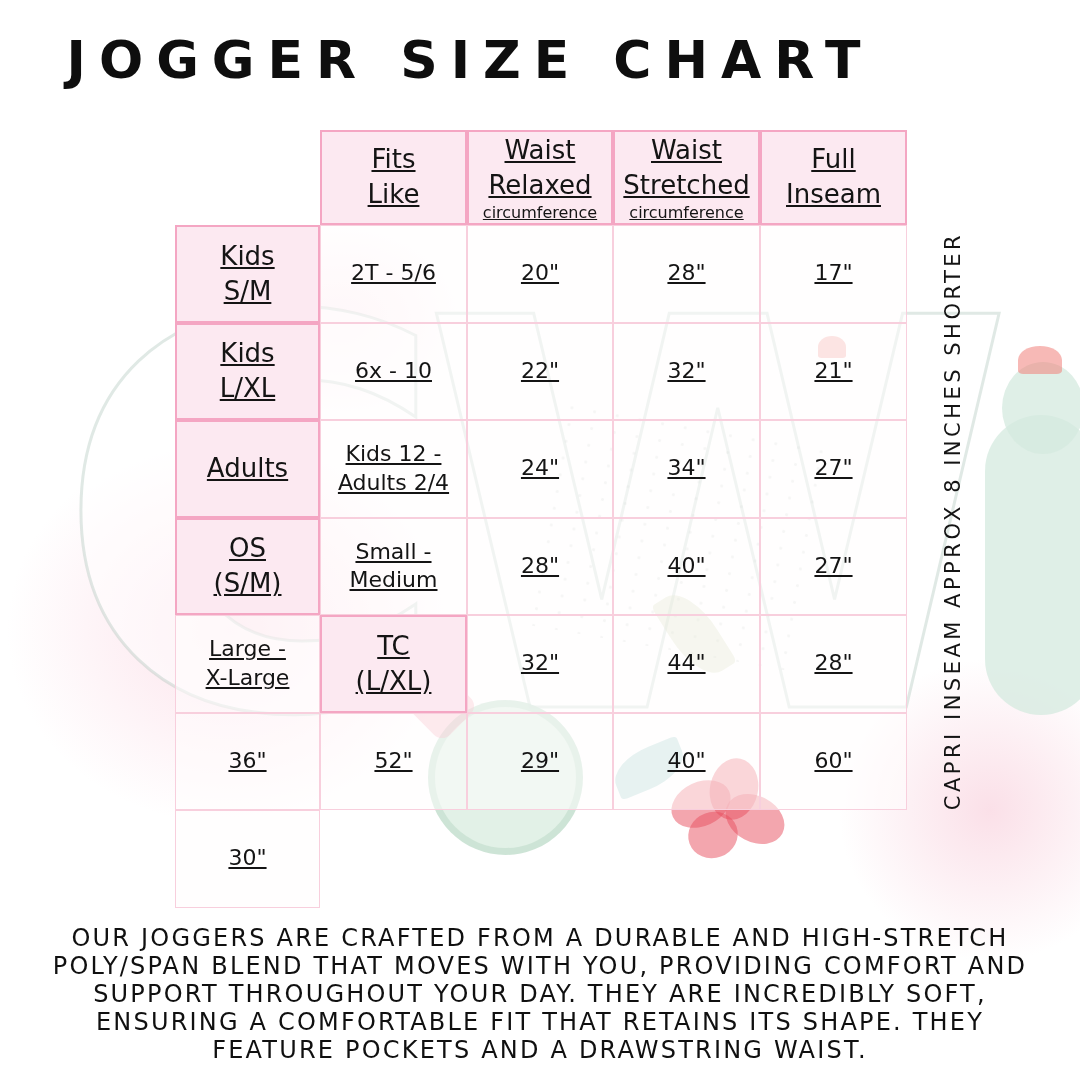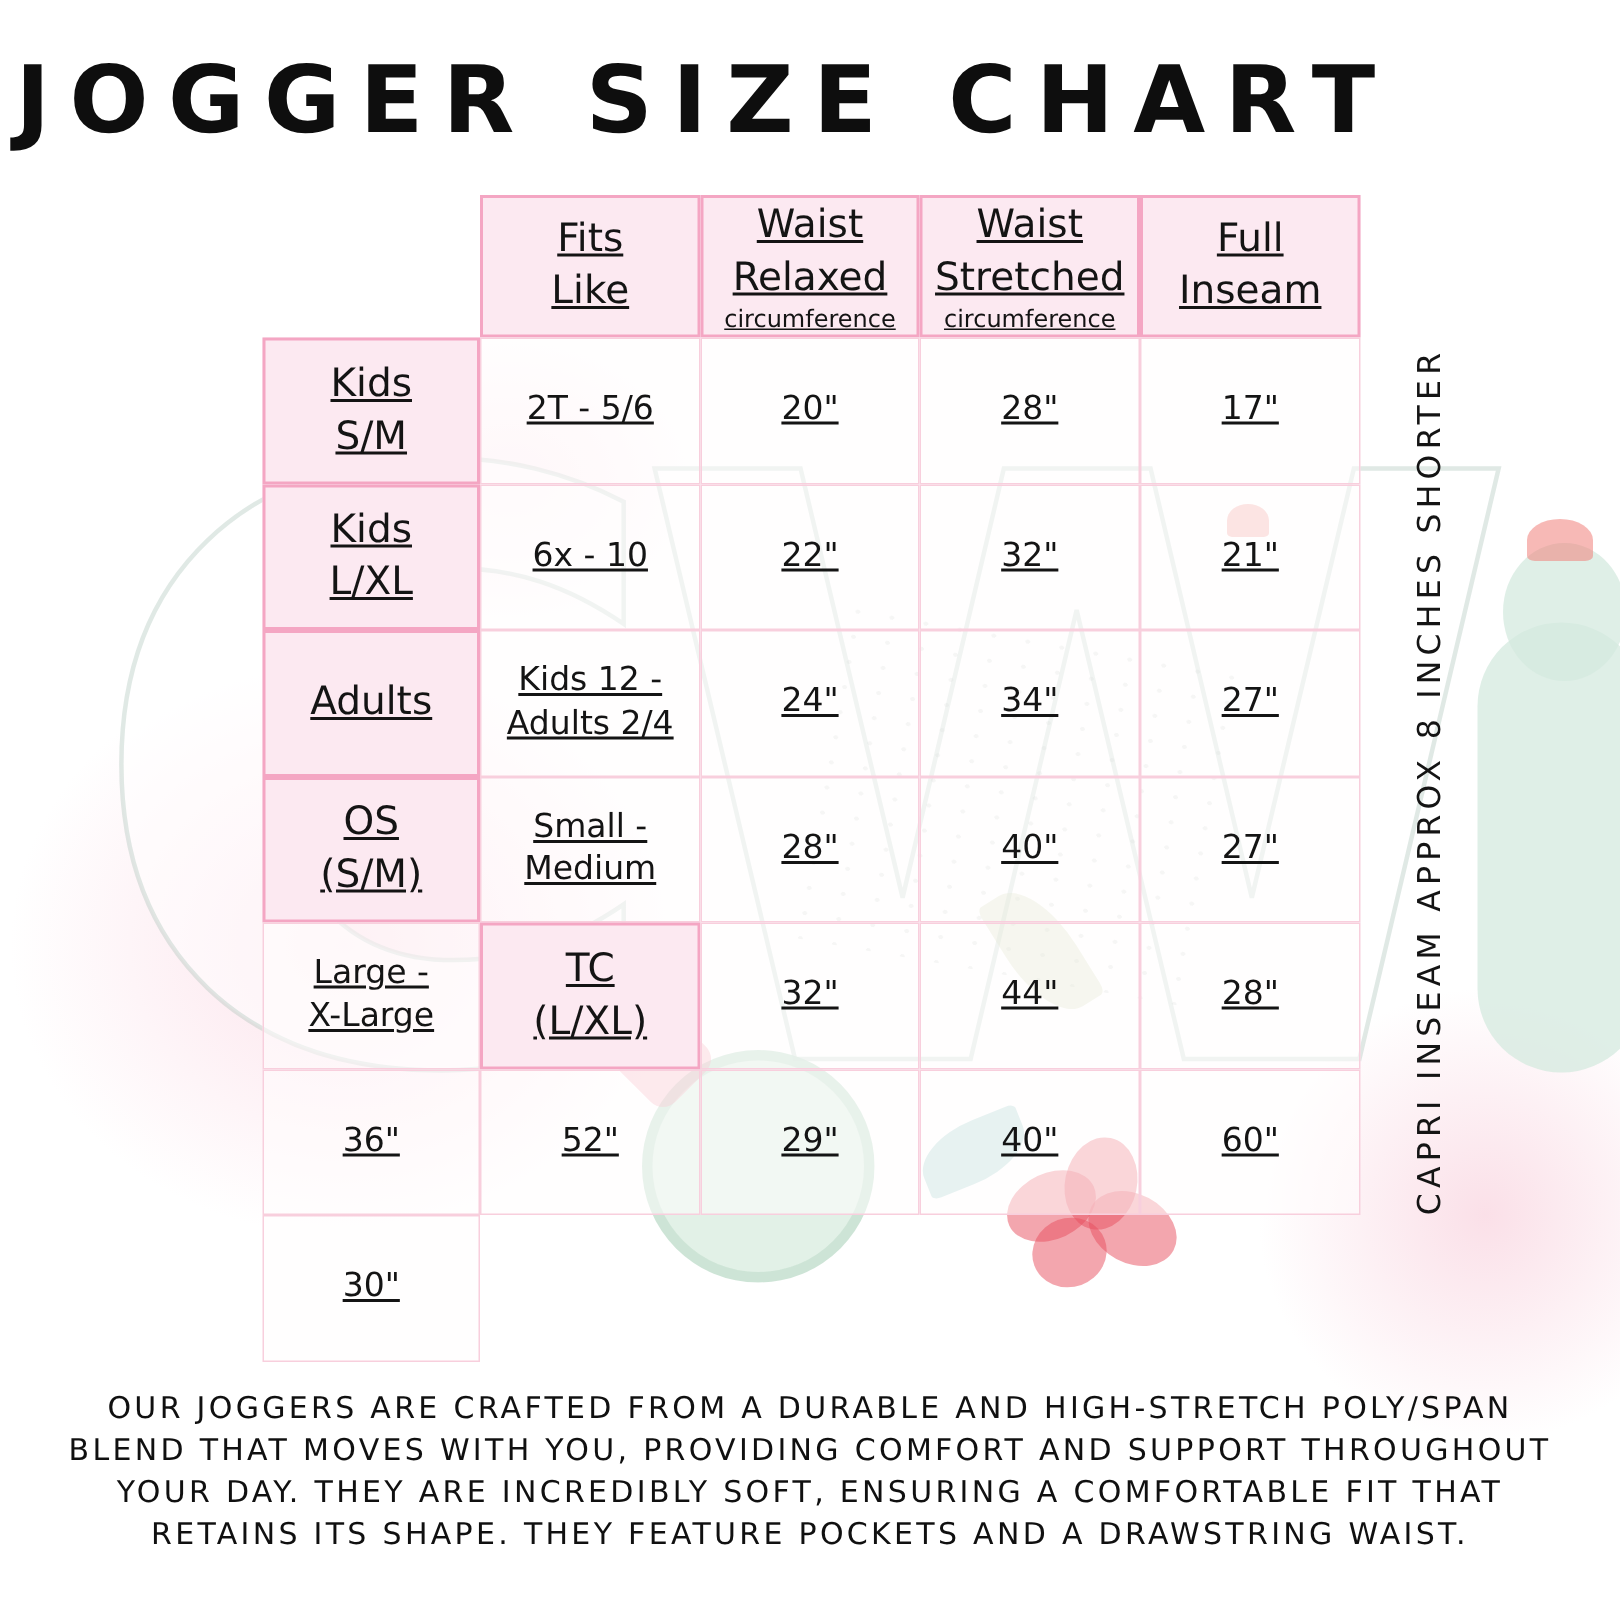--- a/index.html
+++ b/index.html
@@ -5,21 +5,21 @@
   html,body { margin:0; padding:0; }
   body {
     width:1080px; height:1080px; position:relative; overflow:hidden;
     background:#ffffff;
     font-family:"DejaVu Sans", sans-serif;
   }
 
   
   .title {
     position:absolute; top:30px; left:0; width:940px; z-index:3;
-    text-align:center; font-size:62px; font-weight:700;
+    text-align:center; font-size:52px; font-weight:700;
     letter-spacing:13px; color:#0e0e0e; white-space:nowrap;
   }
 
   
   .watermark { position:absolute; inset:0; z-index:0; }
   .wm-splash { position:absolute; border-radius:50%; }
   .wm-splash-left   { left:-80px; top:360px; width:620px; height:540px;
     background:radial-gradient(closest-side, rgba(250,204,219,0.55), rgba(250,204,219,0) 72%); }
   .wm-splash-right  { left:780px; top:600px; width:420px; height:420px;
     background:radial-gradient(closest-side, rgba(247,198,213,0.55), rgba(247,198,213,0) 72%); }
@@ -89,21 +89,21 @@
   
   .side-note {
     position:absolute; left:656px; top:506px; width:600px; height:30px; z-index:2;
     transform:rotate(-90deg); text-align:center;
     font-size:21px; letter-spacing:3.5px; color:#141414; white-space:nowrap;
   }
 
   
   .description {
     position:absolute; left:30px; top:924px; width:1020px; z-index:3;
-    text-align:center; font-size:20px; line-height:28px;
+    text-align:center; font-size:24px; line-height:28px;
     letter-spacing:2.2px; color:#101010;
   }
 </style>
 </head>
 <body>
 
 <div class="watermark" aria-hidden="true">
   <div class="wm-splash wm-splash-left"></div>
   <div class="wm-splash wm-splash-right"></div>
   <div class="wm-splash wm-splash-top"></div>

